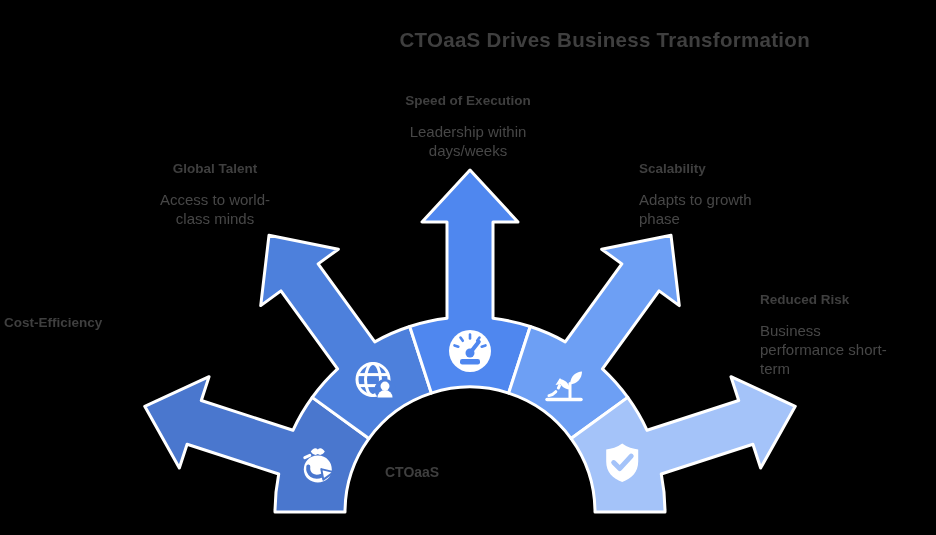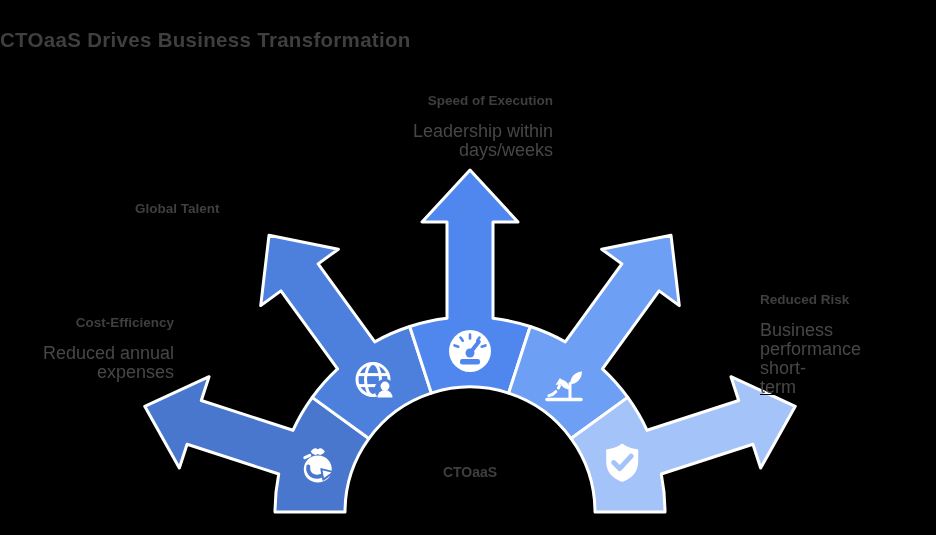--- a/index.html
+++ b/index.html
@@ -5,44 +5,43 @@
   html,body{margin:0;padding:0;background:#000;}
   .stage{
     position:relative;
     width:936px;height:535px;
     background:var(--bg,#000000);
     overflow:hidden;
     font-family:"Liberation Sans", sans-serif;
   }
   .title{
     position:absolute;left:0;top:28px;width:810px;
-    text-align:left;
+    text-align:right;
     font-size:20.5px;font-weight:700;letter-spacing:.3px;
     color:var(--title,#3f3f3f);
   }
   svg.fan{position:absolute;left:0;top:0;}
   .label{position:absolute;}
   .label .lh{
     font-size:13.5px;font-weight:700;line-height:17px;
     color:var(--heading,#3f3f3f);
     margin-bottom:13px;
   }
   .label .lb{
-    font-size:18px;font-weight:400;line-height:19px;
+    font-size:15px;font-weight:400;line-height:19px;
     color:var(--body,#474747);
     white-space:pre-line;
   }
-  .l-cost   {right:762px; top:314px; width:170px; text-align:right;}
-  .l-talent {right:641px; top:160px; width:160px; text-align:left;margin-top:40px;}
-  .l-speed  {left:383px;  top:92px;  width:170px; text-align:right;}
+  .l-cost   {right:762px; top:314px; width:170px; text-align:left;}
+  .l-talent {right:641px; top:160px; width:160px; text-align:center;}
+  .l-speed  {left:383px;  top:92px;  width:170px; text-align:center;}
   .l-scal   {left:639px;  top:160px; width:160px; text-align:left;}
   .l-risk   {left:760px;  top:291px; width:140px; text-align:left;text-decoration:underline;}
   .center-label{
     position:absolute;left:385px;top:464px;width:170px;
-    text-align:center;
     font-size:14px;font-weight:700;
     color:var(--heading,#3f3f3f);
   }
 </style>
 </head>
 <body>
 
 <div class="stage" style="--bg: #000000; --title: #3f3f3f; --heading: #3f3f3f; --body: #474747;">
 
   <div class="title">CTOaaS Drives Business Transformation</div>
@@ -99,35 +98,38 @@
         <path d="M38.63,-118.88 L60.26,-185.46 A195,195 0 0 0 23.00,-193.64 L23.00,-290.00 L48.00,-290.00 L0.00,-342.00 L-48.00,-290.00 L-23.00,-290.00 L-23.00,-193.64 A195,195 0 0 0 -60.26,-185.46 L-38.63,-118.88 A125,125 0 0 1 38.63,-118.88 Z" fill="#a4c3f9" stroke="#ffffff" stroke-width="3" stroke-linejoin="round"></path>
       </g>
       <g transform="translate(598.2,438.6)">
         <path d="M24,5 C29,9 35,10.5 40,10.8 L40,23 C40,33.5 33.5,40 24,43.5 C14.5,40 8,33.5 8,23 L8,10.8 C13,10.5 19,9 24,5 Z" fill="#fff"></path>
         <path d="M15.5,24 L21.5,30 L33,17.5" fill="none" stroke="#a4c3f9" stroke-width="5" stroke-linecap="round" stroke-linejoin="round"></path>
       </g>
     </svg>
 
   <div class="label l-cost">
     <div class="lh">Cost-Efficiency</div>
-    <div class="lb">Reduced annual
-expenses</div>
   </div>
 
   <div class="label l-talent">
     <div class="lh">Global Talent</div>
+    <div class="lb">Access to world-
+class minds</div>
   </div>
 
   <div class="label l-speed">
     <div class="lh">Speed of Execution</div>
     <div class="lb">Leadership within
 days/weeks</div>
   </div>
 
   <div class="label l-scal">
+    <div class="lh">Scalability</div>
+    <div class="lb">Adapts to growth
+phase</div>
   </div>
 
   <div class="label l-risk">
     <div class="lh">Reduced Risk</div>
     <div class="lb">Business
 performance short-
 term</div>
   </div>
 
   <div class="center-label">CTOaaS</div>

